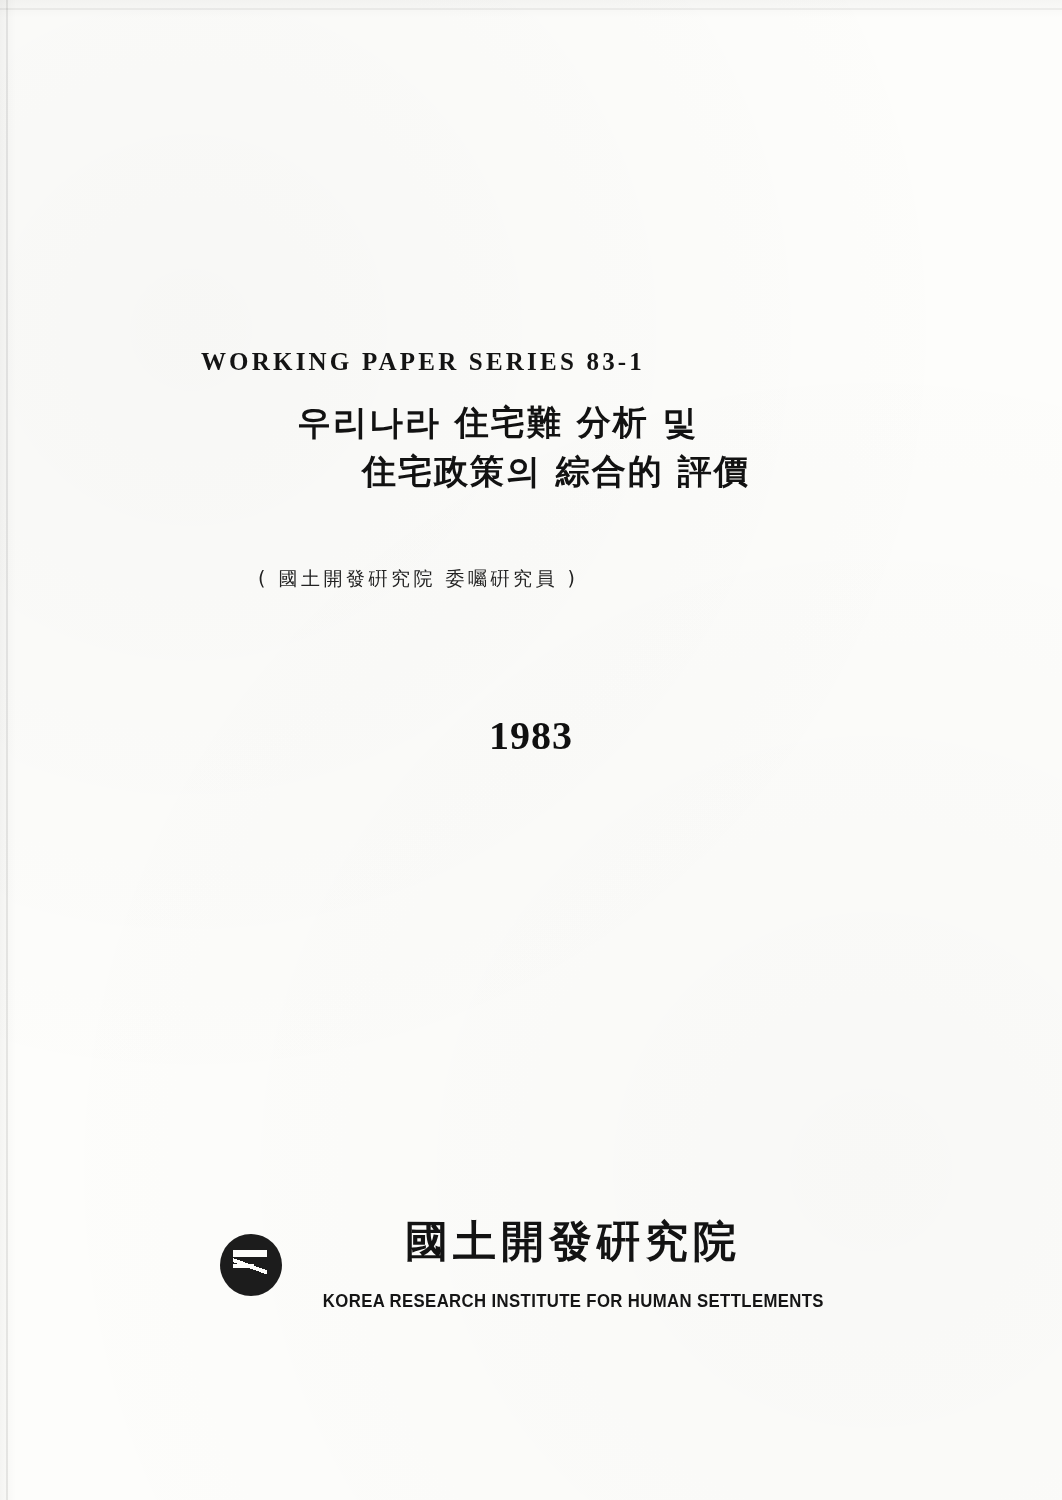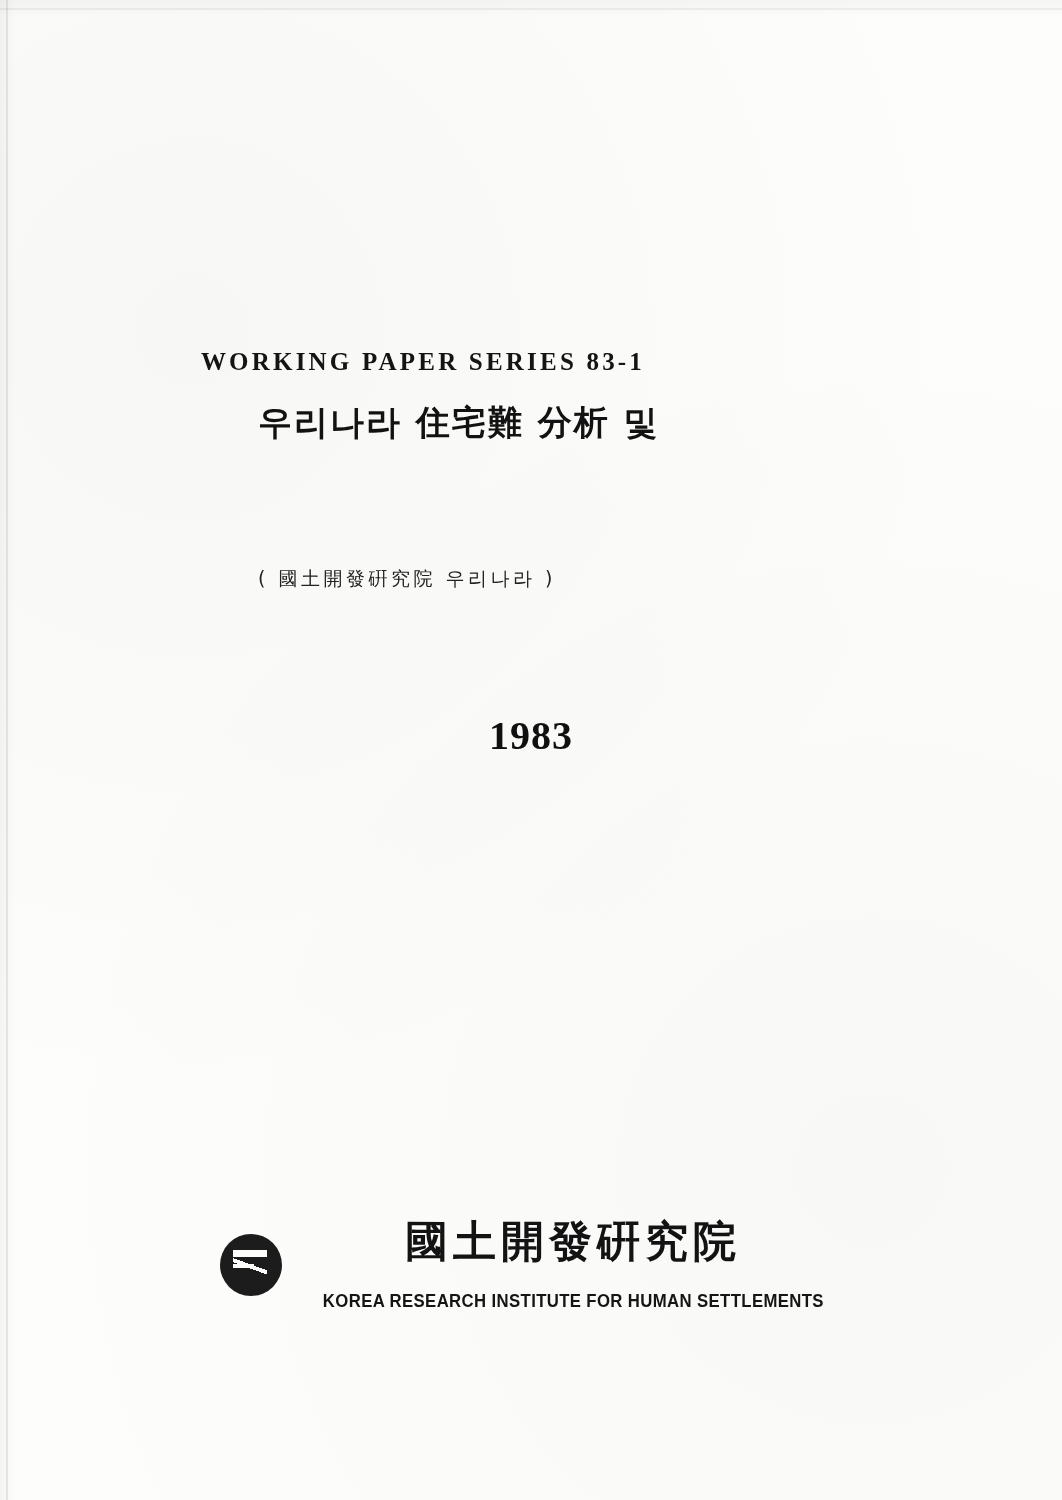--- a/index.html
+++ b/index.html
@@ -68,20 +68,21 @@
     font-family: "DejaVu Sans", sans-serif;
     font-size: 34px;
     font-weight: 600;
     color: #121212;
     letter-spacing: 2px;
     line-height: 1.45;
     white-space: nowrap;
   }
   .title-line-1 {
     padding-left: 258px;
+    margin-left: 39px;
   }
   .title-line-2 {
     padding-left: 362px;
   }
 
   .author {
     position: absolute;
     top: 518px;
     left: 262px;
     font-family: "DejaVu Sans", sans-serif;
@@ -180,24 +181,25 @@
 <body>
 
 <div class="page">
   <div class="edge-left"></div>
   <div class="edge-top"></div>
 
   <div class="series-line">WORKING PAPER SERIES 83-1</div>
 
   <div class="title-block">
     <div class="title-line title-line-1">우리나라 住宅難 分析 및</div>
+    <div class="title-line title-line-2">住宅政策의 綜合的 評價</div>
   </div>
 
 
-  <div class="affiliation">( 國土開發硏究院  우리나라 )</div>
+  <div class="affiliation">( 國土開發硏究院  委囑硏究員 )</div>
 
   <div class="year">1983</div>
 
   <div class="publisher">
     <div class="logo-mark"></div>
     <div class="publisher-text">
       <div class="publisher-han">國土開發硏究院</div>
       <div class="publisher-en">KOREA RESEARCH INSTITUTE FOR HUMAN SETTLEMENTS</div>
     </div>
   </div>

